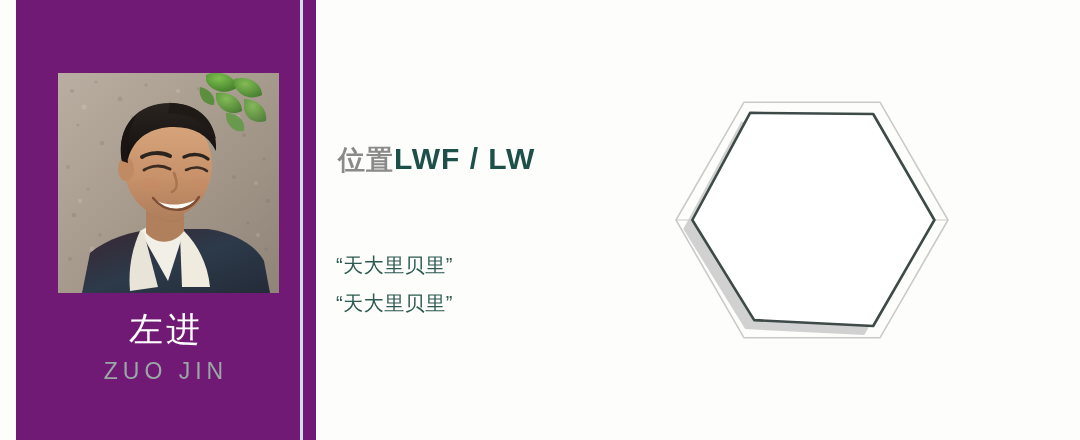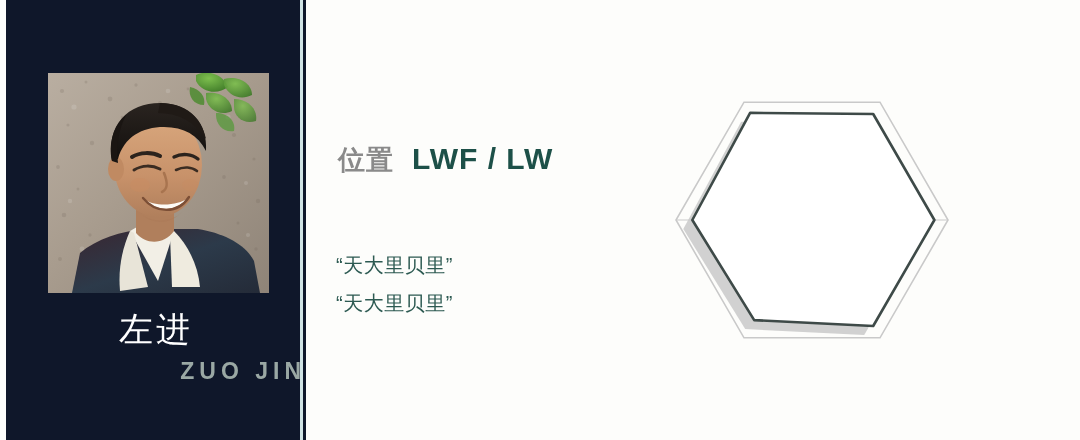--- a/index.html
+++ b/index.html
@@ -11,25 +11,25 @@
     height: 440px;
     background: #fdfdfb;
     font-family: "Liberation Sans", "DejaVu Sans", sans-serif;
     overflow: hidden;
     position: relative;
   }
 
   
   #left-panel {
     position: absolute;
-    left: 6px;
+    left: 16px;
     top: 0;
     width: 300px;
     height: 440px;
-    background: #0f172a;
+    background: #701a75;
   }
   #panel-edge {
     position: absolute;
     left: 300px;
     top: 0;
     width: 3px;
     height: 440px;
     background: #cfe3e4;
   }
 
@@ -54,24 +54,24 @@
     font-size: 34px;
     font-weight: 400;
     letter-spacing: 3px;
     line-height: 1;
   }
   #player-name-en {
     position: absolute;
     left: 0;
     top: 360px;
     width: 300px;
-    text-align: right;
+    text-align: center;
     color: #9aa8a4;
     font-size: 23px;
-    font-weight: 700;
+    font-weight: 400;
     letter-spacing: 5px;
     line-height: 1;
   }
 
   
   #position-row {
     position: absolute;
     left: 338px;
     top: 142px;
     display: flex;
@@ -80,21 +80,20 @@
   #position-label {
     color: #8a8a8a;
     font-size: 27px;
     font-weight: 700;
     letter-spacing: 1px;
   }
   #position-value {
     color: #1d5048;
     font-size: 30px;
     font-weight: 700;
-    margin-left: 18px;
     letter-spacing: 1px;
   }
   .nickname {
     position: absolute;
     left: 336px;
     color: #2d5a52;
     font-size: 20px;
     font-weight: 400;
     letter-spacing: 0.5px;
     white-space: nowrap;

